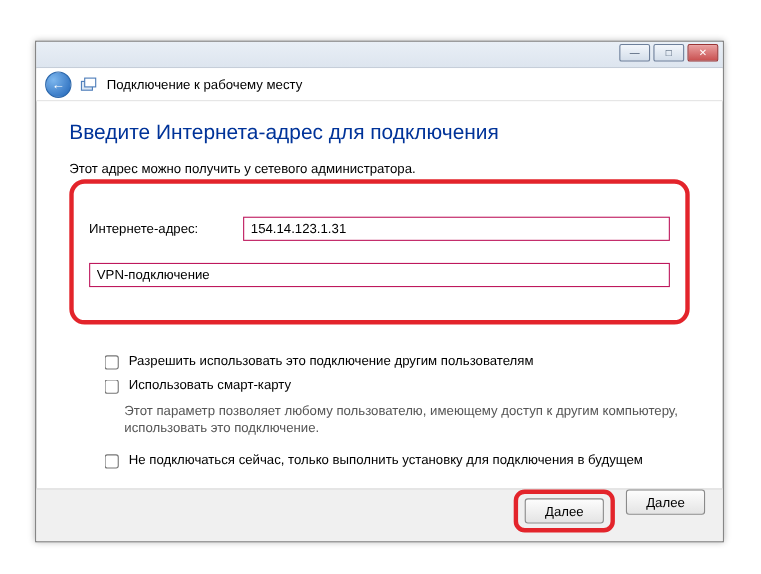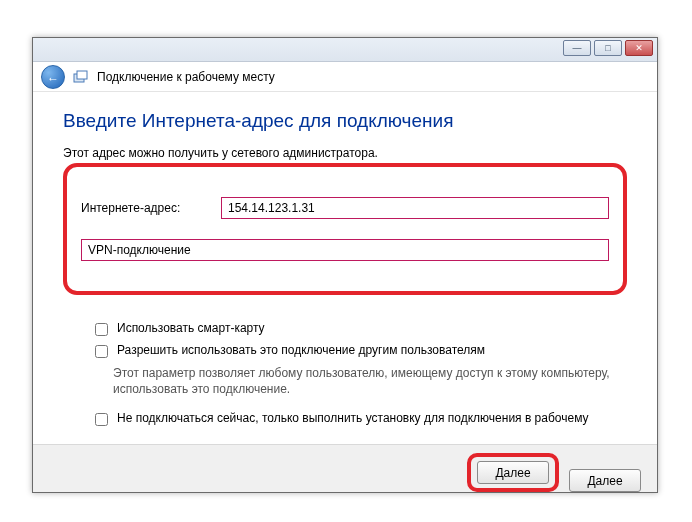--- a/index.html
+++ b/index.html
@@ -121,21 +121,21 @@
     line-height: 1.35;
   }
   .footer {
     position: absolute;
     bottom: 0; left: 0; right: 0;
     height: 48px;
     background: #f0f0f0;
     border-top: 1px solid #d9d9d9;
     display: flex;
     justify-content: flex-end;
-    align-items: flex-end;
+    align-items: flex-start;
     padding: 0 16px;
     gap: 10px;
   }
   .btn {
     min-width: 72px;
     height: 23px;
     border: 1px solid #8a8a8a;
     background: linear-gradient(#fdfdfd, #e4e4e4);
     border-radius: 3px;
     font-family: inherit;
@@ -190,32 +190,32 @@
         <label>Интернете-адрес:</label>
         <input type="text" value="154.14.123.1.31" style="">
       </div>
       <div class="form-row">
         <input type="text" value="VPN-подключение" style="">
       </div>
     </div>
 
     <div class="chkrow">
       <input type="checkbox" style="">
-      <span>Использовать смарт-карту</span>
+      <span>Разрешить использовать это подключение другим пользователям</span>
     </div>
 
     <div class="chkrow">
       <input type="checkbox" style="">
-      <span>Разрешить использовать это подключение другим пользователям</span>
-    </div>
-    <div class="chk-desc">Этот параметр позволяет любому пользователю, имеющему доступ к этому компьютеру, использовать это подключение.</div>
+      <span>Использовать смарт-карту</span>
+    </div>
+    <div class="chk-desc">Этот параметр позволяет любому пользователю, имеющему доступ к другим компьютеру, использовать это подключение.</div>
 
     <div class="chkrow">
       <input type="checkbox" style="">
-      <span>Не подключаться сейчас, только выполнить установку для подключения в рабочему</span>
+      <span>Не подключаться сейчас, только выполнить установку для подключения в будущем</span>
     </div>
 
   </div>
 
   <div class="footer">
     <div class="highlight-red-btn">
       <button class="btn">Далее</button>
     </div>
     <button class="btn">Далее</button>
   </div>

